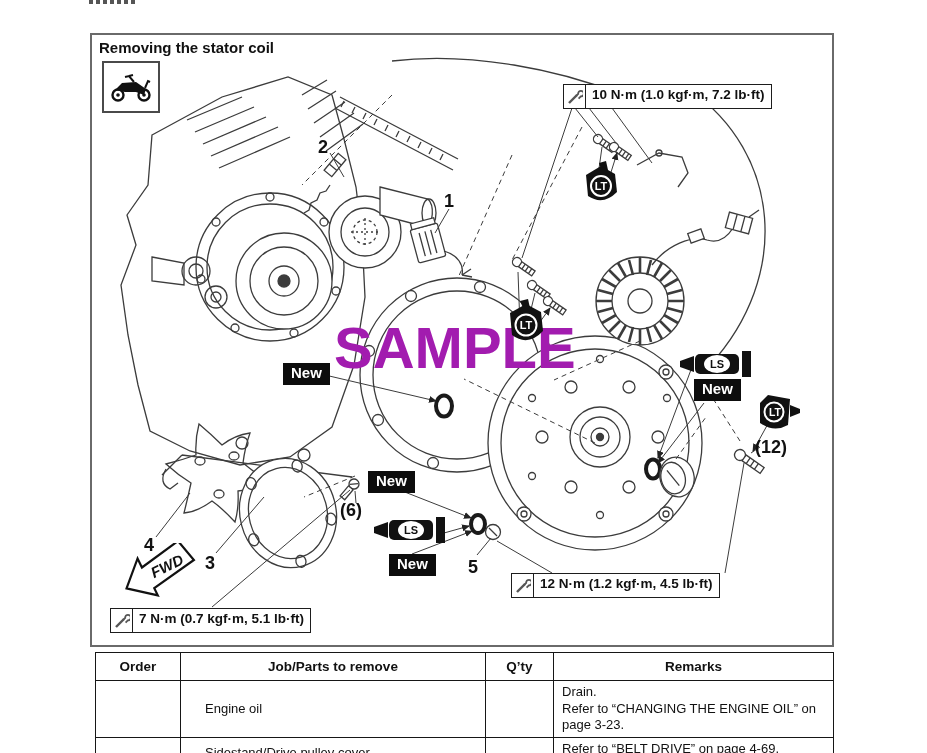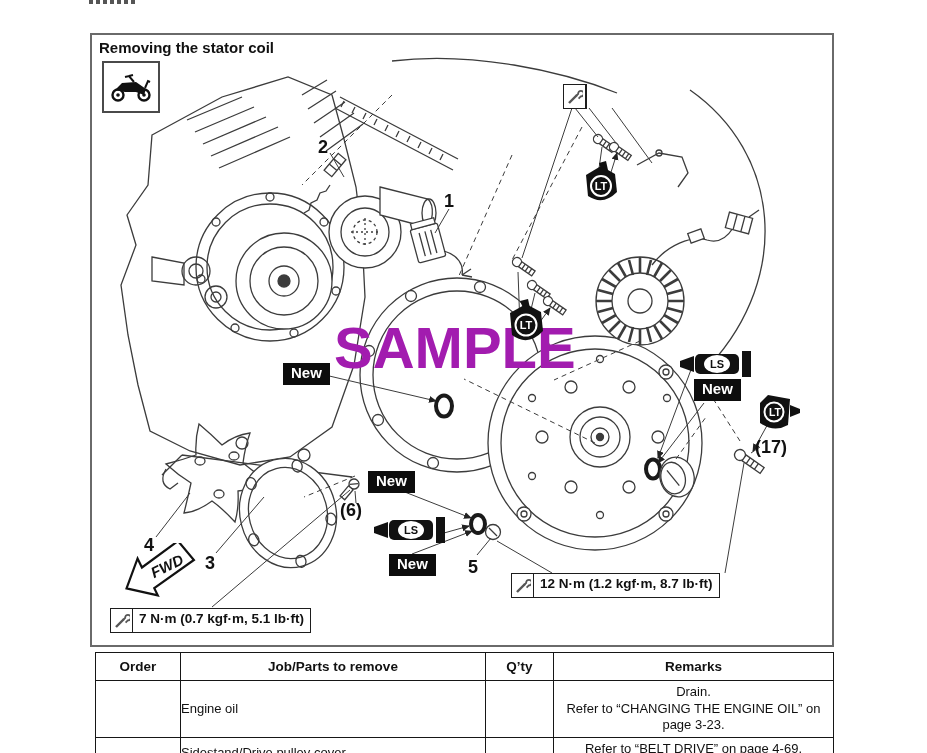--- a/index.html
+++ b/index.html
@@ -20,22 +20,22 @@
   .torque-box .wrench{width:21px;border-right:1.7px solid #1d1d1d;display:flex;align-items:center;justify-content:center;}
   .tq-text{padding:2px 6px 0 6px;}
   .new-tag{position:absolute;background:#0d0d0d;color:#fff;font-weight:bold;font-size:15px;
         padding:1px 8px 2px 8px;z-index:6;line-height:1.25;}
   .pn{position:absolute;font-weight:bold;font-size:18px;z-index:6;}
   .ovl{position:absolute;z-index:6;}
   .parts-table{position:absolute;left:95px;top:652px;width:738px;border-collapse:collapse;
         font-size:13px;background:#fff;table-layout:fixed;}
   .parts-table th,.parts-table td{border:1.6px solid #161616;}
   .parts-table th{font-size:13.5px;font-weight:bold;text-align:center;padding:6px 2px;}
-  .cell-job{vertical-align:middle;padding:2px 0;}
-  .cell-remarks{vertical-align:top;padding:3px 8px;white-space:pre-line;line-height:1.28;text-align:center;}
+  .cell-job{vertical-align:middle;padding:2px 24px;}
+  .cell-remarks{vertical-align:top;padding:3px 8px;white-space:pre-line;line-height:1.28;}
   .row-1{height:52px;}
   .row-2{height:30px;}
 </style>
 </head>
 <body>
 
 <div class="page">
   <div class="clipped-frag"></div>
 
   <div class="diagram-box">
@@ -293,29 +293,30 @@
 
     <div class="watermark" style="color: #a21caf;">SAMPLE</div>
 
     <div class="torque-box" style="left:471px;top:49px;">
       <span class="wrench">
         <svg width="16" height="16" viewBox="0 0 16 16">
             <path d="M2,14 L10,6" stroke="#555" stroke-width="2.4" fill="none"></path>
             <path d="M9,7 l2.2,-2.2 a2.8,2.8 0 1 1 2.6,2.6 L11.6,9.6" stroke="#555" stroke-width="1.8" fill="none"></path>
           </svg>
       </span>
+      <span class="tq-text">10 N·m (1.0 kgf·m, 7.2 lb·ft)</span>
     </div>
     <div class="torque-box" style="left:419px;top:538px;">
       <span class="wrench">
         <svg width="16" height="16" viewBox="0 0 16 16">
             <path d="M2,14 L10,6" stroke="#555" stroke-width="2.4" fill="none"></path>
             <path d="M9,7 l2.2,-2.2 a2.8,2.8 0 1 1 2.6,2.6 L11.6,9.6" stroke="#555" stroke-width="1.8" fill="none"></path>
           </svg>
       </span>
-      <span class="tq-text">12 N·m (1.2 kgf·m, 8.7 lb·ft)</span>
+      <span class="tq-text">12 N·m (1.2 kgf·m, 4.5 lb·ft)</span>
     </div>
     <div class="torque-box" style="left:18px;top:573px;justify-content:space-between;">
       <span class="wrench">
         <svg width="16" height="16" viewBox="0 0 16 16">
             <path d="M2,14 L10,6" stroke="#555" stroke-width="2.4" fill="none"></path>
             <path d="M9,7 l2.2,-2.2 a2.8,2.8 0 1 1 2.6,2.6 L11.6,9.6" stroke="#555" stroke-width="1.8" fill="none"></path>
           </svg>
       </span>
       <span class="tq-text">7 N·m (0.7 kgf·m, 5.1 lb·ft)</span>
     </div>
@@ -360,21 +361,21 @@
       <ellipse cx="37" cy="13" rx="13" ry="9" fill="#fff"></ellipse>
       <text x="37" y="17" text-anchor="middle" font-size="11" font-weight="bold" fill="#111">LS</text>
     </svg>
 
     <div class="pn" style="left:352px;top:156px;">1</div>
     <div class="pn" style="left:226px;top:102px;">2</div>
     <div class="pn" style="left:113px;top:518px;">3</div>
     <div class="pn" style="left:52px;top:500px;">4</div>
     <div class="pn" style="left:376px;top:522px;">5</div>
     <div class="pn" style="left:248px;top:465px;">(6)</div>
-    <div class="pn" style="left:663px;top:402px;">(17)</div>
+    <div class="pn" style="left:663px;top:402px;">(12)</div>
 
     <svg class="ovl" style="left:28px;top:508px;" width="82" height="64" viewBox="0 0 82 64">
       <g transform="rotate(-26,38,30)">
         <polygon points="3,30 26,8 26,18 70,10 76,34 28,42 28,50" fill="#fff" stroke="#111" stroke-width="2.2"></polygon>
         <text x="32" y="33" font-size="15" font-weight="bold" font-style="italic" fill="#111">FWD</text>
       </g>
     </svg>
   </div>
 
   <table class="parts-table">

